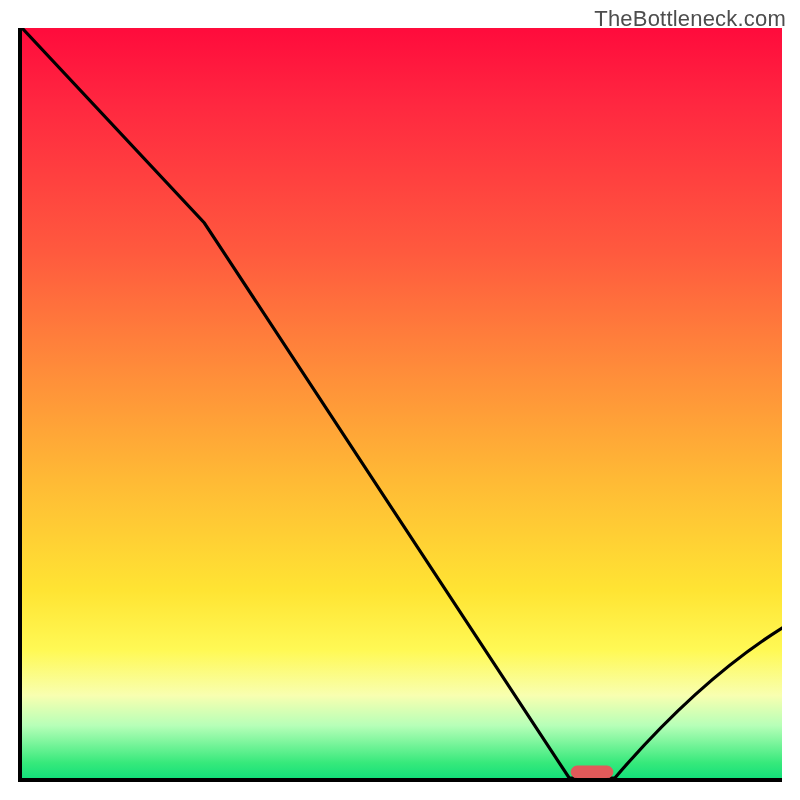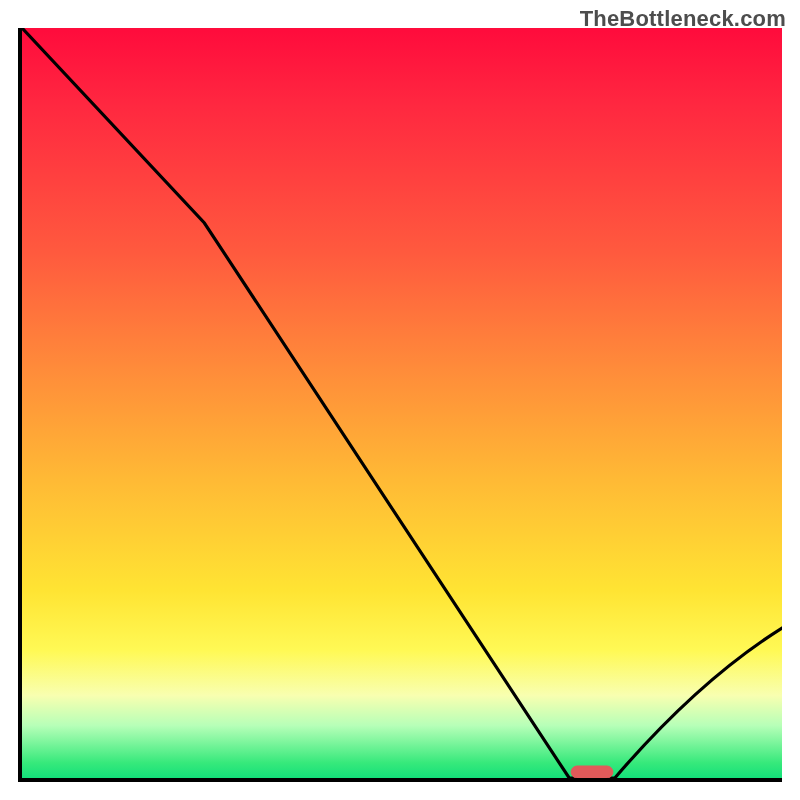--- a/index.html
+++ b/index.html
@@ -14,21 +14,21 @@
   .container {
     position: relative;
     width: 800px;
     height: 800px;
   }
   .watermark {
     position: absolute;
     top: 6px;
     right: 14px;
     font-size: 22px;
-    font-weight: 700;
+    font-weight: 400;
     color: #4d4d4d;
     letter-spacing: 0.2px;
     z-index: 10;
   }
   .plot-frame {
     position: absolute;
     left: 18px;
     top: 28px;
     width: 764px;
     height: 754px;

